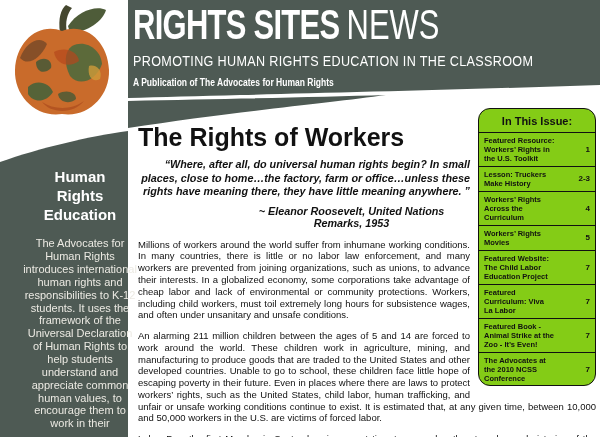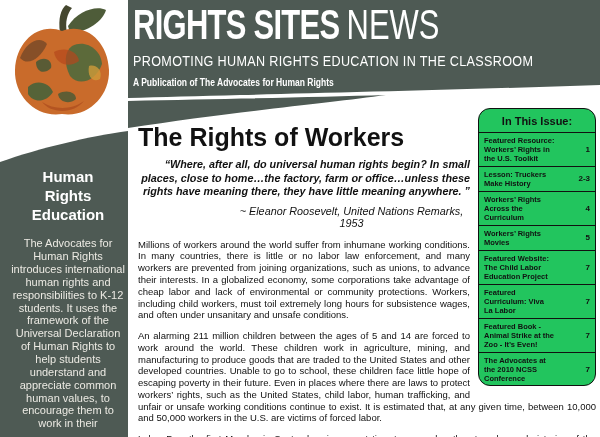--- a/index.html
+++ b/index.html
@@ -14,40 +14,40 @@
   .header-text{position:absolute;left:133px;top:3px;color:#ffffff;}
   .h-title{font-size:43px;font-weight:bold;line-height:1.02;letter-spacing:-1px;
            transform:scaleX(0.72);transform-origin:0 0;white-space:nowrap;}
   .h-title .light{font-weight:normal;margin-left:10px;letter-spacing:0;}
   .h-sub{font-size:15px;margin-top:5px;letter-spacing:0.4px;
          transform:scaleX(0.84);transform-origin:0 0;white-space:nowrap;}
   .h-tag{font-size:11.5px;font-weight:bold;margin-top:7px;
          transform:scaleX(0.74);transform-origin:0 0;white-space:nowrap;}
 
   
-  .left-panel{position:absolute;left:4px;top:168px;width:128px;text-align:center;color:#eceae3;}
+  .left-panel{position:absolute;left:16px;top:168px;width:128px;text-align:center;color:#eceae3;}
   .left-heading{font-size:15px;font-weight:bold;line-height:1.25;color:#ffffff;padding:0 14px;}
   .left-body{margin-top:13px;font-size:11px;line-height:1.17;padding:0 7px;}
 
   
   .main{position:absolute;left:138px;top:106px;width:458px;}
   .toc{float:right;width:118px;height:278px;margin:2px 0 8px 8px;
-       border:1.5px solid #111;border-radius:12px;background:#22c55e;overflow:hidden;
+       border:1.5px solid #111;border-radius:12px;background:#84cc16;overflow:hidden;
        box-sizing:border-box;}
   .toc-title{text-align:center;font-weight:bold;font-size:11px;padding:6px 4px 5px;
              border-bottom:1.5px solid #111;}
   .toc-item{display:flex;align-items:center;border-bottom:1.2px solid #111;
             padding:3px 5px;font-size:7.5px;font-weight:bold;line-height:1.2;gap:28px;}
   .toc-item:last-child{border-bottom:none;}
   .toc-label{flex:1;}
   .toc-page{margin-left:3px;font-size:8px;}
 
   .article-title{font-size:25px;font-weight:bold;margin:18px 0 8px;line-height:1.05;}
   .quote{font-style:italic;font-weight:bold;font-size:10.8px;line-height:1.25;text-align:right;margin:0;}
-  .attribution{font-style:italic;font-weight:normal;font-size:10.8px;text-align:center;
+  .attribution{font-style:italic;font-weight:bold;font-size:10.8px;text-align:center;
                padding-left:95px;margin:6px 0 10px;}
   .body-p{font-size:9.5px;line-height:1.24;text-align:justify;margin:0 0 9px;color:#101010;}
 </style>
 </head>
 <body>
 
 <svg class="bg-svg" viewBox="0 0 600 437" preserveAspectRatio="none" aria-hidden="true">
   <path fill="#4e5a54" d="M128,0 H600 V85 C480,89 330,93 240,95 C200,96 160,97 128,98 Z"></path>
   <path fill="#4e5a54" d="M128,101 C230,99 320,97 386,95 C330,103 230,112 128,128 Z"></path>
   <path fill="#4e5a54" d="M0,162 C40,148 90,136 128,131 L128,437 L0,437 Z"></path>

